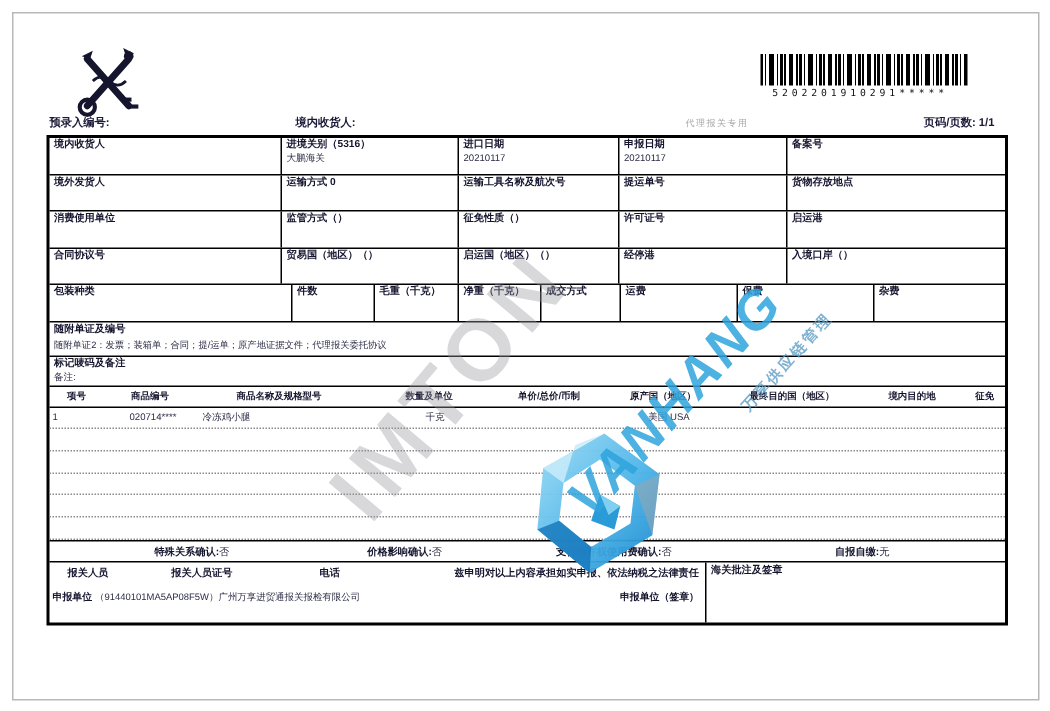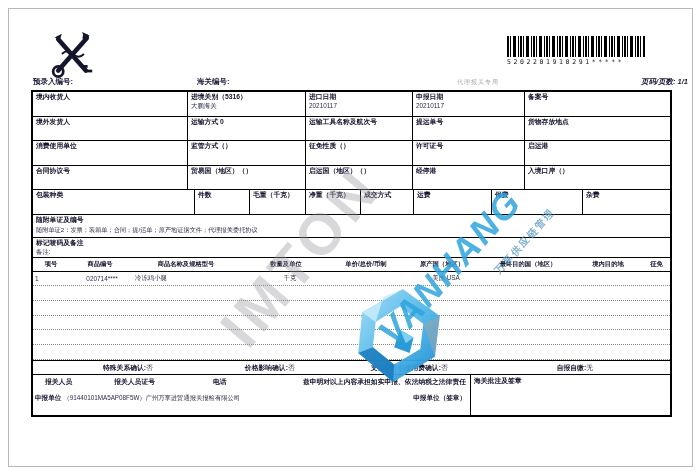--- a/index.html
+++ b/index.html
@@ -5,30 +5,30 @@
   html,body{margin:0;padding:0;}
   body{width:700px;height:474px;background:#ffffff;position:relative;
        font-family:"Liberation Sans","DejaVu Sans",sans-serif;color:#1c1c3e;overflow:hidden;}
   .page{position:absolute;left:8px;top:8px;width:683px;height:457px;
         border:1px solid #b8b8b8;background:#fff;overflow:hidden;}
 
   
   .emblem{position:absolute;left:40px;top:18px;width:46px;height:54px;}
   .doc-title{position:absolute;left:0;right:0;top:36px;text-align:center;
              font-size:16px;font-weight:bold;letter-spacing:1px;color:#14142e;}
-  .barcode-wrap{position:absolute;left:498px;top:27px;width:138px;text-align:left;}
+  .barcode-wrap{position:absolute;left:498px;top:27px;width:125px;text-align:right;}
   .barcode{height:21px;width:138px;
     background:repeating-linear-gradient(90deg,#000 0,#000 2px,#fff 2px,#fff 3px,#000 3px,#000 4px,#fff 4px,#fff 6px,#000 6px,#000 9px,#fff 9px,#fff 11px,#000 11px,#000 12px,#fff 12px,#fff 13px);}
   .barcode-num{font-family:"DejaVu Sans Mono",monospace;font-size:6.5px;letter-spacing:2.6px;
                color:#111;margin-top:1px;white-space:nowrap;}
   .meta{position:absolute;top:68px;left:0;right:0;height:12px;font-size:7.5px;font-weight:bold;color:#1a1a38;text-align:center;}
   .meta .pre{position:absolute;left:24px;}
   .meta .cus{position:absolute;left:188px;}
   .meta .stamp{position:absolute;left:448px;top:1px;color:#a6a6aa;font-size:6px;font-weight:normal;letter-spacing:1px;}
-  .meta .pg{position:absolute;right:4px;font-style:italic;}
+  .meta .pg{position:absolute;right:29px;}
 
   
   .sheet{position:absolute;left:22px;top:81px;width:641px;height:327px;
          border:2px solid #000;box-sizing:border-box;background:transparent;}
   .row{display:flex;border-bottom:1px solid #000;box-sizing:border-box;}
   .cell{border-right:1px solid #000;box-sizing:border-box;padding:1px 3px;overflow:hidden;}
   .cell:last-child{border-right:none;}
   .lb{font-weight:bold;font-size:6.8px;line-height:1.3;color:#14142e;white-space:nowrap;}
   .val{font-size:6.4px;line-height:1.25;color:#2c2c46;white-space:nowrap;}
   .c1{width:155px;} .c2{width:118px;} .c3{width:107px;} .c4{width:112px;} .c5{flex:1;}
@@ -103,21 +103,21 @@
   </svg>
 
 
   <div class="barcode-wrap">
     <div class="barcode"></div>
     <div class="barcode-num">5202201910291*****</div>
   </div>
 
   <div class="meta">
     <span class="pre">预录入编号:</span>
-    <span class="cus">海关编号:</span>
+    <span class="cus">境内收货人:</span>
     <span class="stamp">代理报关专用</span>
     <span class="pg">页码/页数: 1/1</span>
   </div>
 
   <div class="wm wm-gray">IMTON</div>
   <div class="wm wm-blue">VANHANG</div>
   <div class="wm wm-blue-sub">万享供应链管理</div>
   <svg class="hexlogo" viewBox="0 0 100 100">
     <defs>
       <linearGradient id="hg" x1="0" y1="0" x2="1" y2="1">

